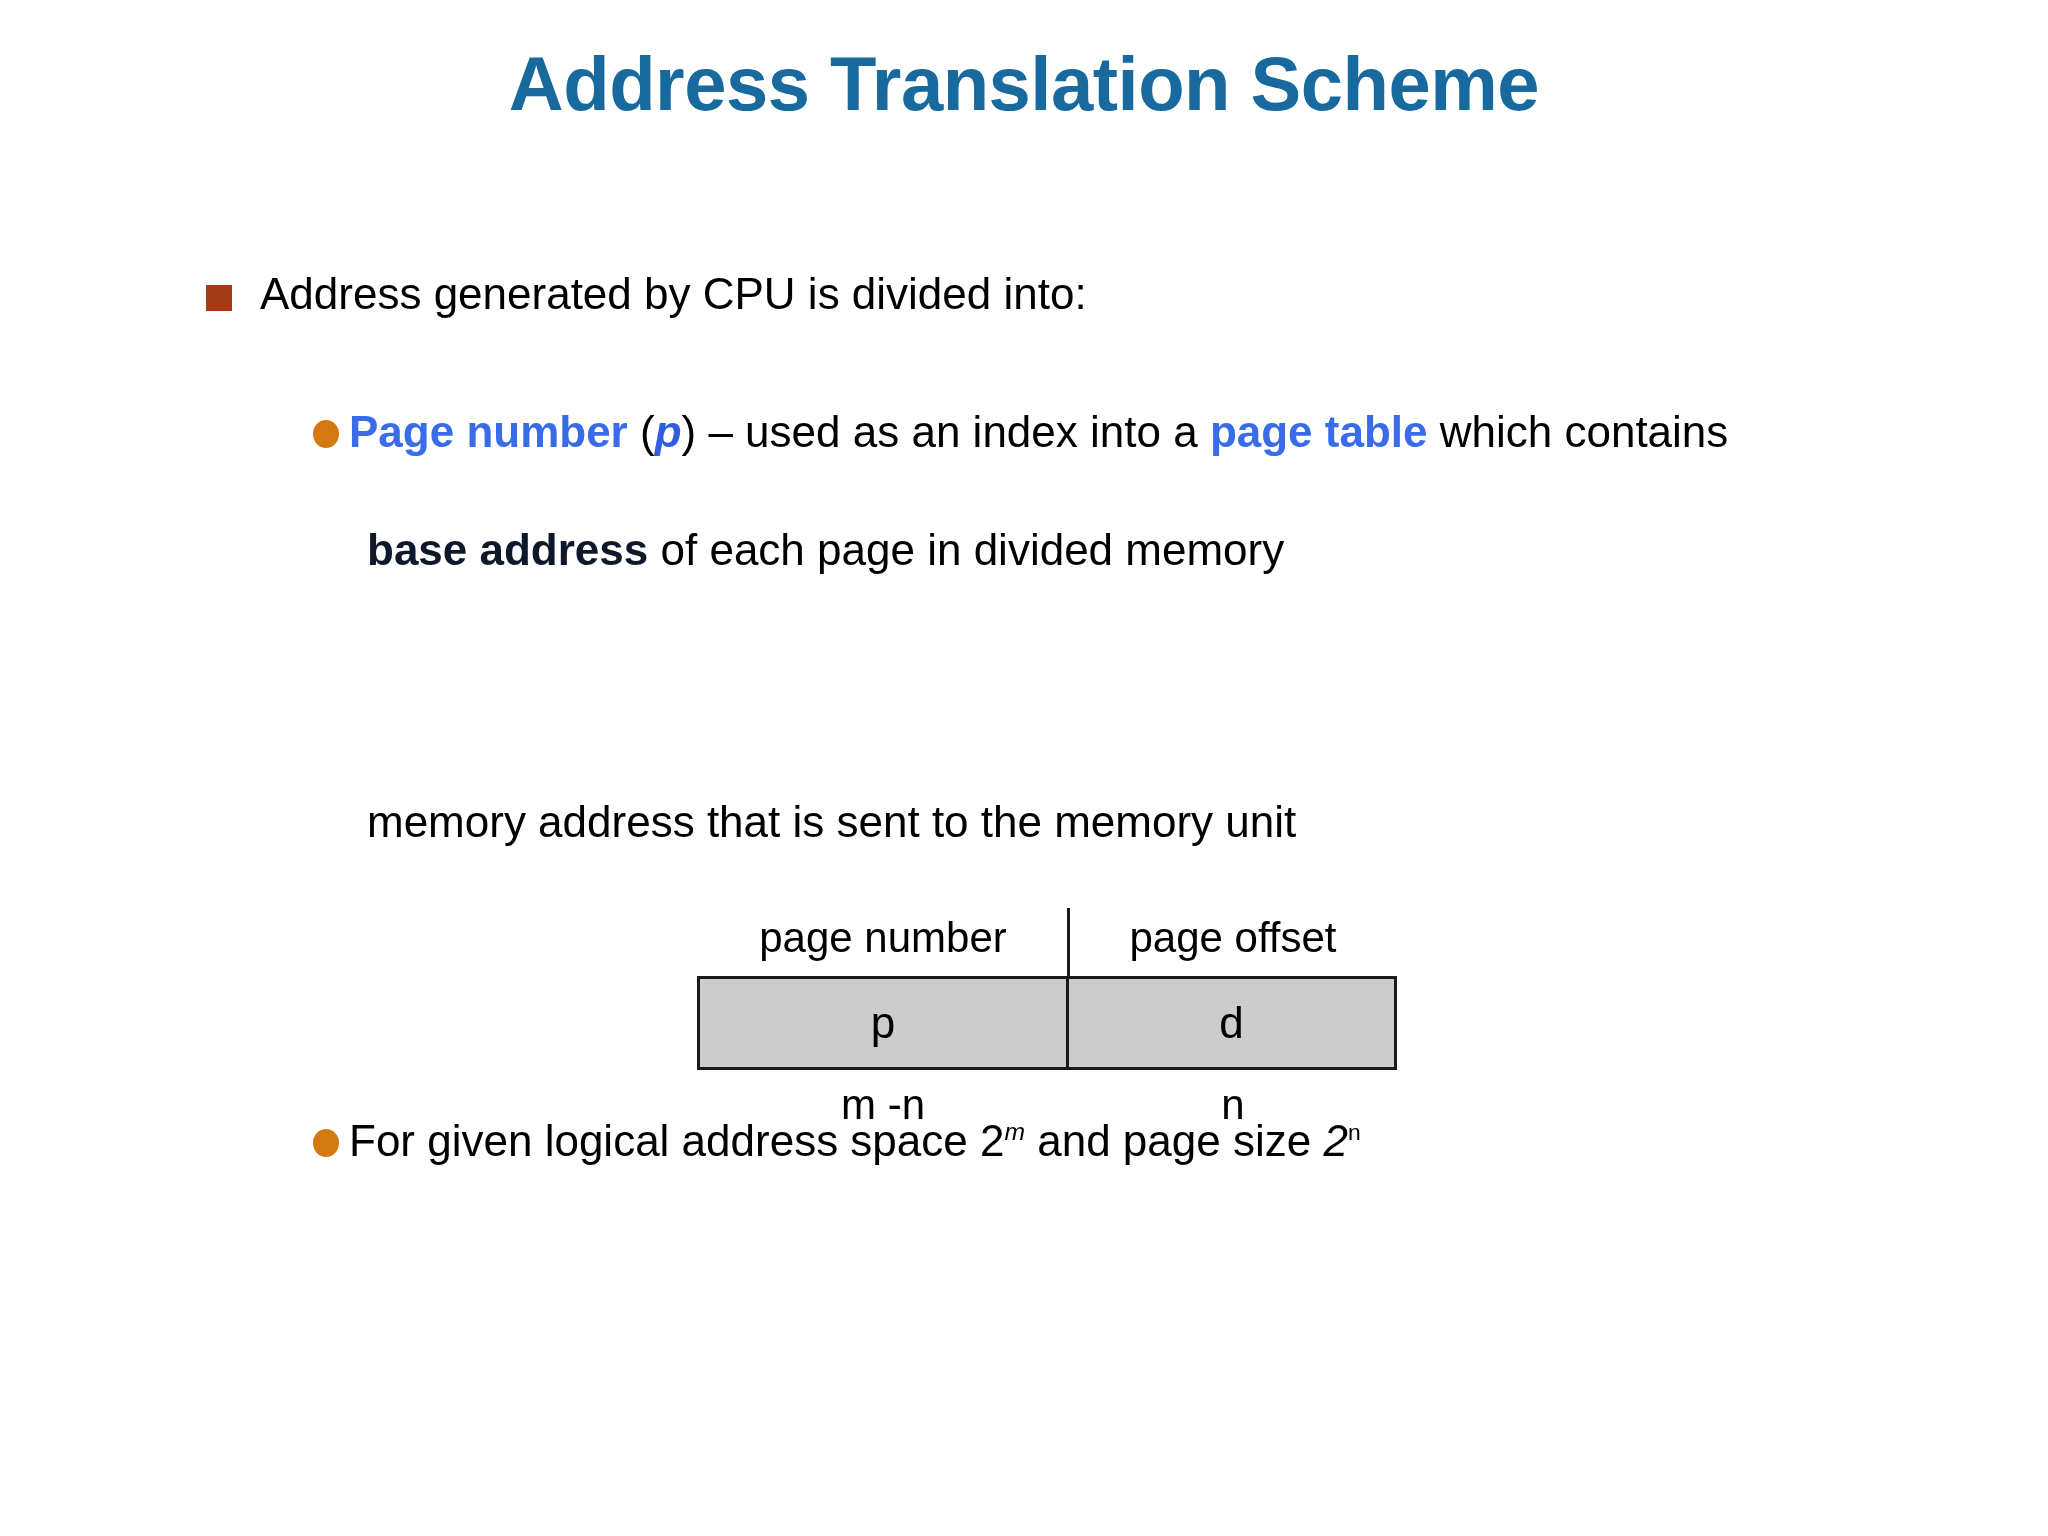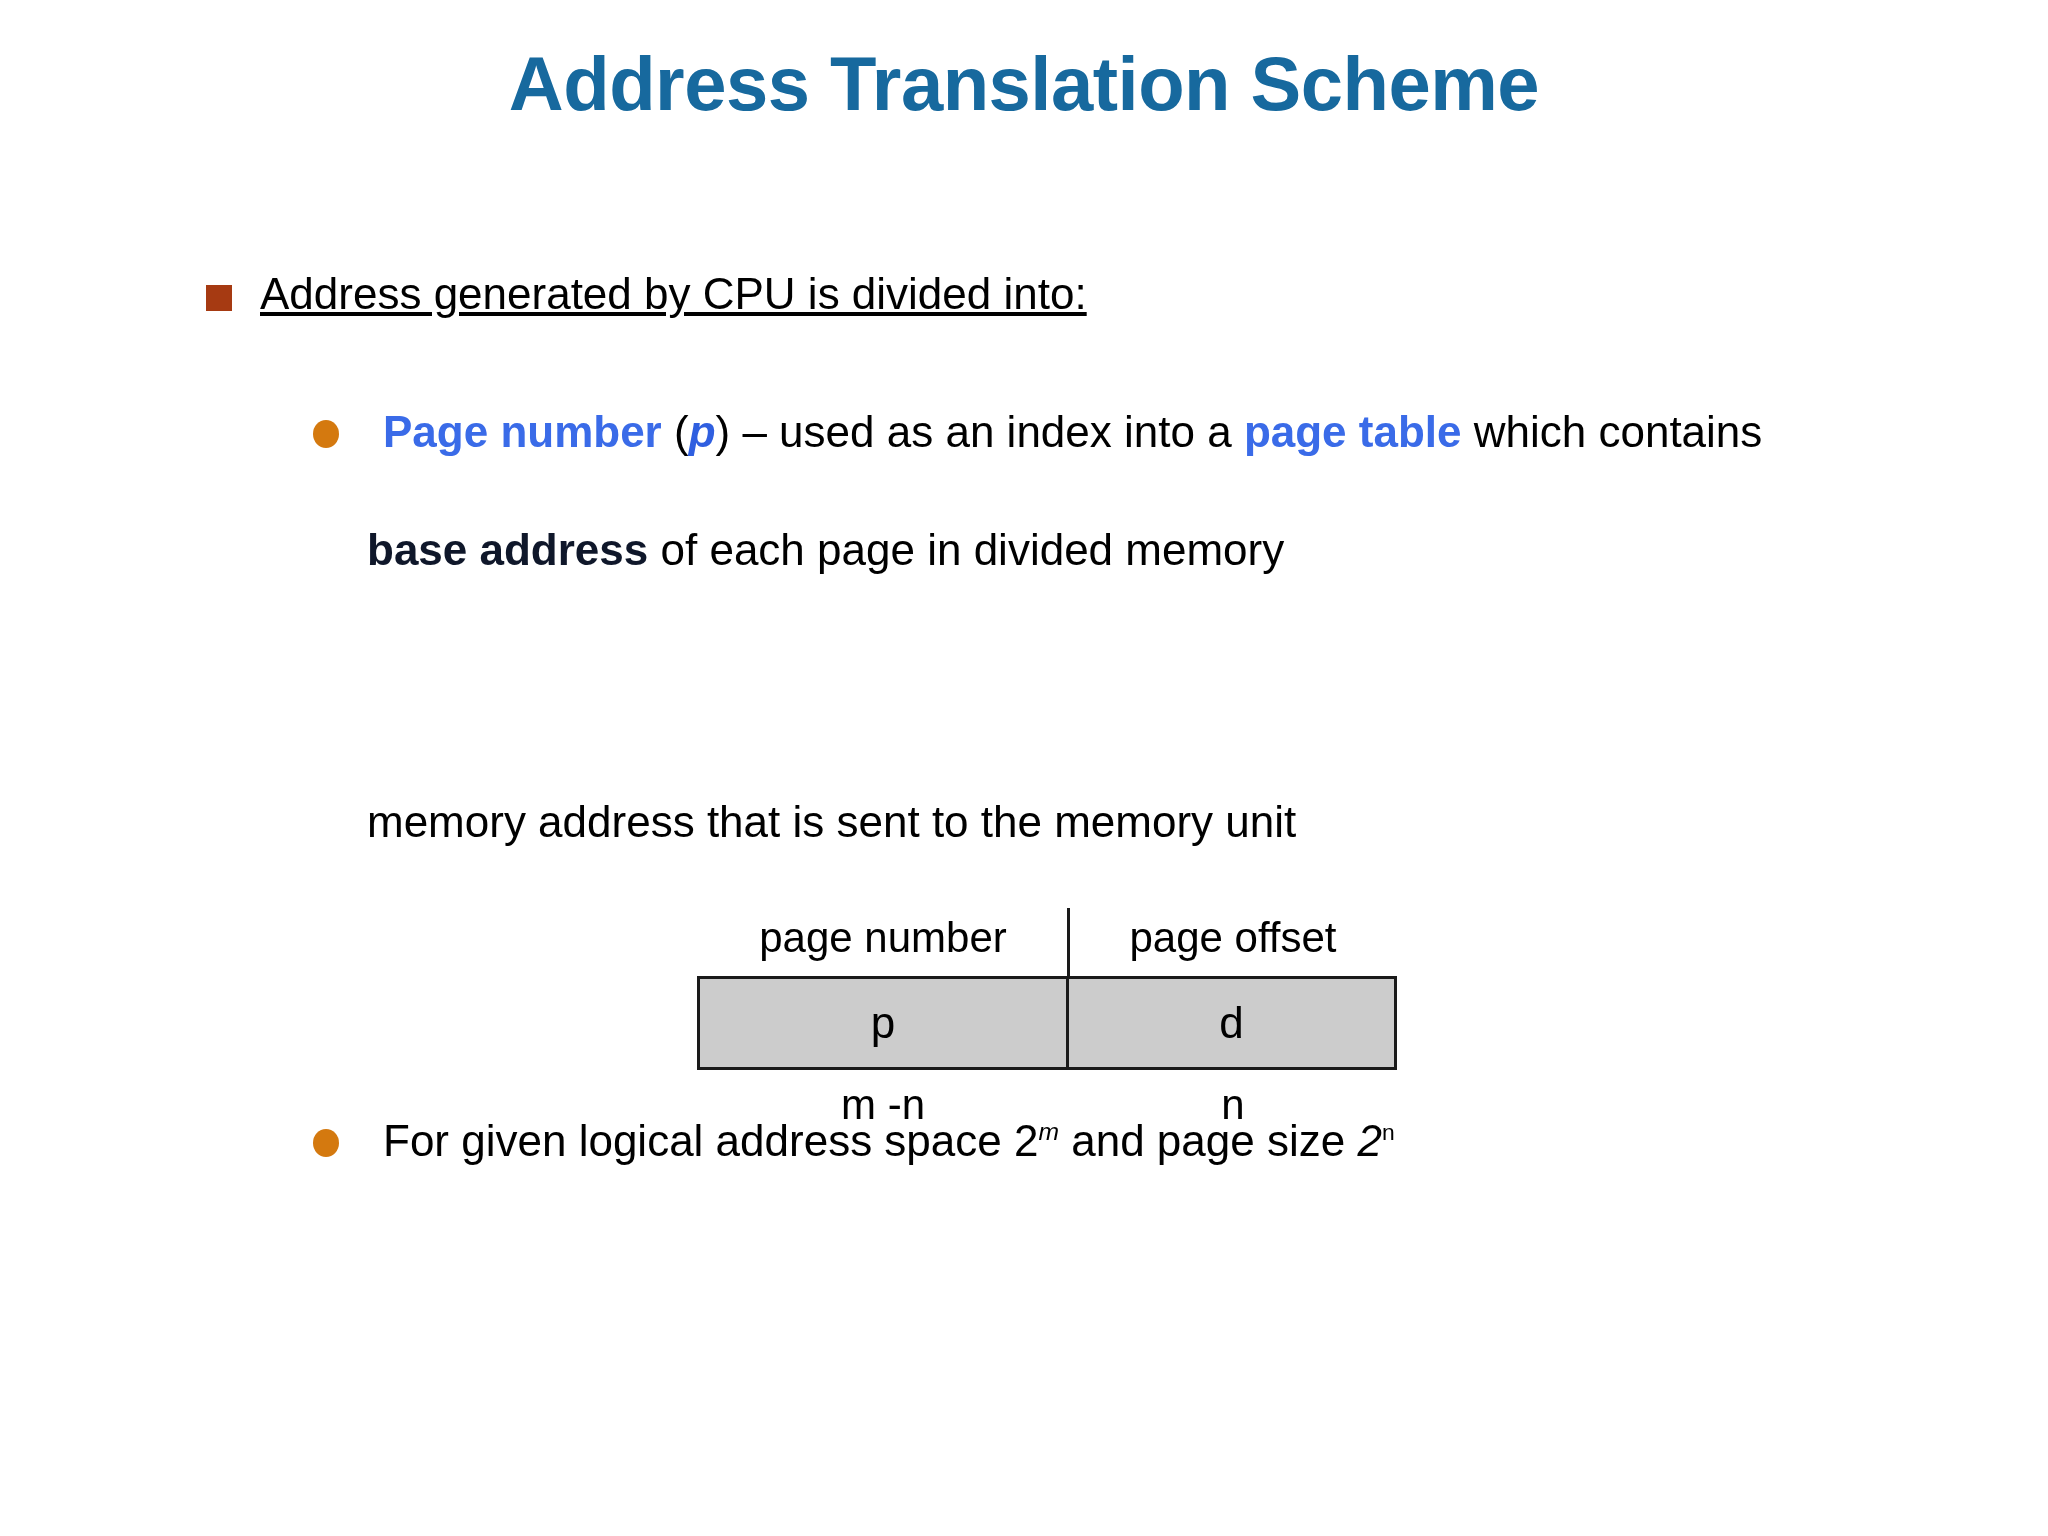--- a/index.html
+++ b/index.html
@@ -61,22 +61,22 @@
     margin-top: 14px;
   }
 
   .bullet-text {
     font-size: 44px;
     line-height: 1.18;
     color: #000000;
     white-space: nowrap;
   }
 
-  .lvl1 .bullet-text { margin-left: 28px; text-decoration: underline; }
-  .lvl2 .bullet-text { margin-left: 44px; text-align: center; }
+  .lvl1 .bullet-text { margin-left: 28px; }
+  .lvl2 .bullet-text { margin-left: 10px; text-align: center; }
 
   .cont-line {
     position: absolute;
     font-size: 44px;
     line-height: 1.18;
     color: #000000;
     white-space: nowrap;
   }
 
   .kw-blue {

